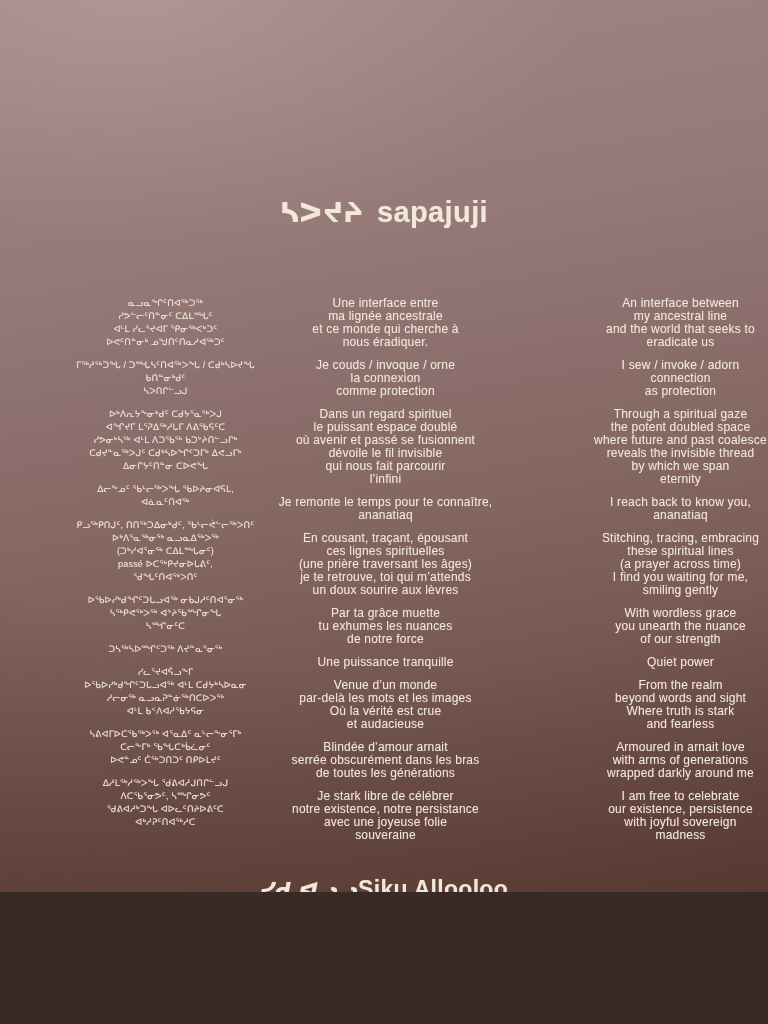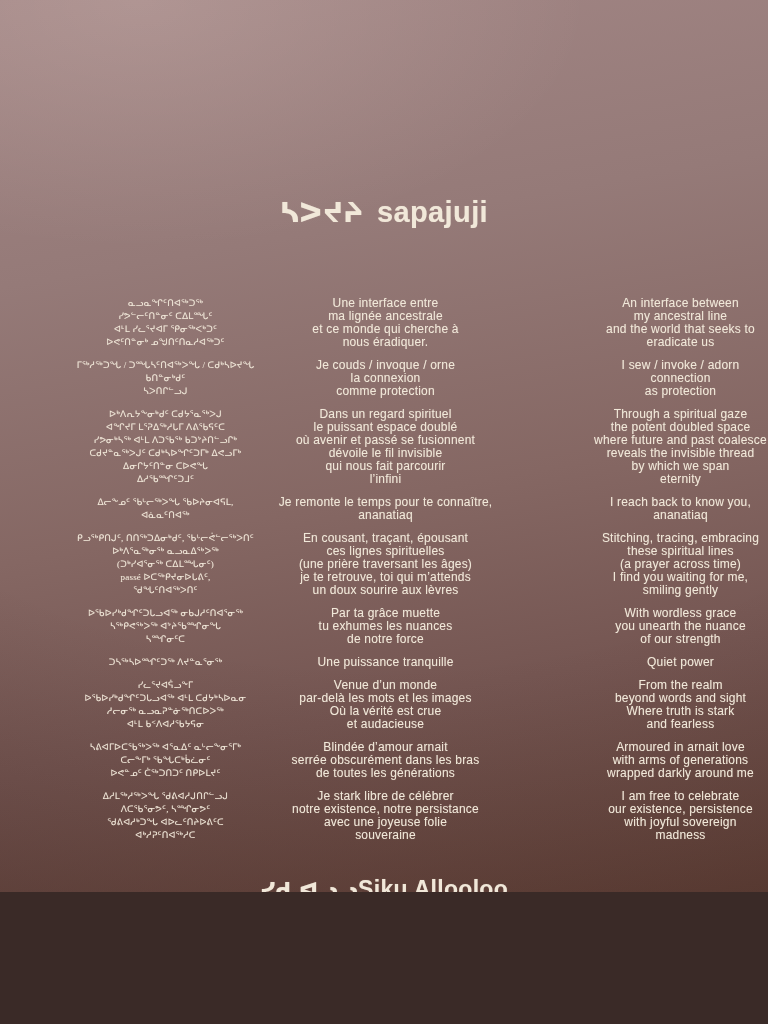--- a/index.html
+++ b/index.html
@@ -48,40 +48,41 @@
     top: 0;
     text-align: center;
     font-size: 12px;
     line-height: 13px;
     letter-spacing: 0.2px;
     text-shadow: 0 0 1px rgba(255,246,232,0.3);
   }
   .col-iu {
     left: 8px;
     width: 315px;
-    font-family: Liberation Serif, serif;
+    font-family: Liberation Sans, sans-serif;
     font-size: 9px;
   }
   .col-fr { left: 278px; width: 215px; }
   .col-en { left: 573px; width: 215px; }
   .stanza { margin-bottom: 10px; }
   .line { white-space: nowrap; }
   .author {
     position: absolute;
     top: 876px;
     left: 0;
     width: 100%;
     text-align: center;
     font-size: 23px;
     font-weight: bold;
     letter-spacing: 0.3px;
     text-shadow: 0 0 1px rgba(255,246,232,0.35);
   }
   .author .syl {
     font-size: 21px;
+    font-style: italic;
   }
 </style>
 </head>
 <body>
 
 <div class="wall">
 
   <header class="title">
     <span class="syl">ᓴᐳᔪᔨ</span><span>sapajuji</span>
   </header>
@@ -98,21 +99,20 @@
           <div class="line">ᒥᖅᓱᖅᑐᖓ / ᑐᙵᓴᑦᑎᐊᖅᐳᖓ / ᑕᑯᒃᓴᐅᔪᖓ</div>
           <div class="line">ᑲᑎᓐᓂᒃᑯᑦ</div>
           <div class="line">ᓴᐳᑎᒋᓪᓗᒍ</div>
         </div>
         <div class="stanza">
           <div class="line">ᐅᒃᐱᕆᔭᖕᓂᒃᑯᑦ ᑕᑯᔭᕐᓇᖅᐳᒍ</div>
           <div class="line">ᐊᖏᔪᒥ ᒪᕐᕈᐃᖅᓱᒐᒥ ᐱᕕᖃᕋᑦᑕ</div>
           <div class="line">ᓯᕗᓂᒃᓴᖅ ᐊᒻᒪ ᐱᑐᖃᖅ ᑲᑐᔾᔨᑎᓪᓗᒋᒃ</div>
           <div class="line">ᑕᑯᔪᓐᓇᖅᐳᒍᑦ ᑕᑯᒃᓴᐅᖏᑦᑐᒥᒃ ᐃᕙᓗᒥᒃ</div>
           <div class="line">ᐃᓂᒋᔭᑦᑎᓐᓂ ᑕᐅᕙᖓ</div>
-          <div class="line">ᐃᓱᖃᙱᑦᑐᒧᑦ</div>
         </div>
         <div class="stanza">
           <div class="line">ᐃᓕᖕᓄᑦ ᖃᒡᓕᖅᐳᖓ ᖃᐅᔨᓂᐊᕋᒪ,</div>
           <div class="line">ᐊᓈᓇᑦᑎᐊᖅ</div>
         </div>
         <div class="stanza">
           <div class="line">ᑭᓗᖅᑭᑎᒍᑦ, ᑎᑎᖅᑐᐃᓂᒃᑯᑦ, ᖃᒡᓕᕚᓪᓕᖅᐳᑎᑦ</div>
           <div class="line">ᐅᒃᐱᕐᓇᖅᓂᖅ ᓇᓗᓇᐃᖅᐳᖅ</div>
           <div class="line">(ᑐᒃᓯᐊᕐᓂᖅ ᑕᐃᒪᙵᓂᑦ)</div>
           <div class="line">passé ᐅᑕᖅᑭᔪᓂᐅᒐᕕᑦ,</div>

